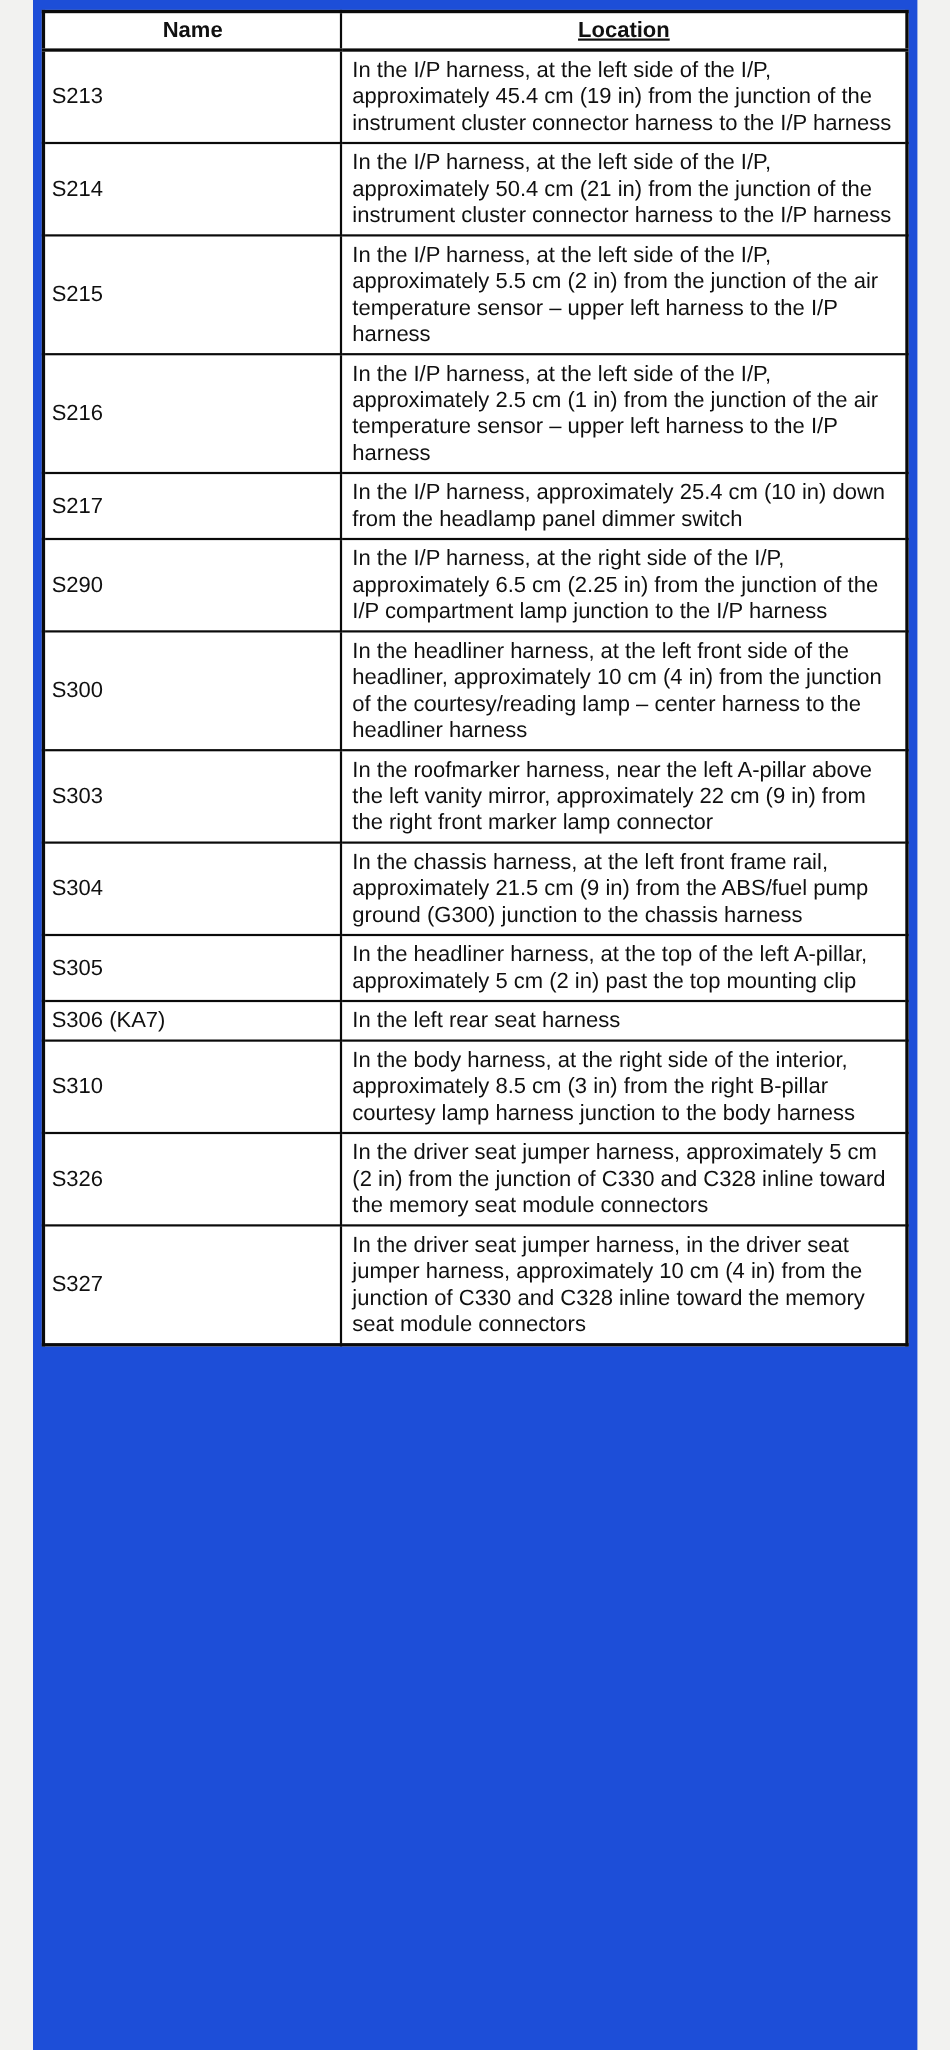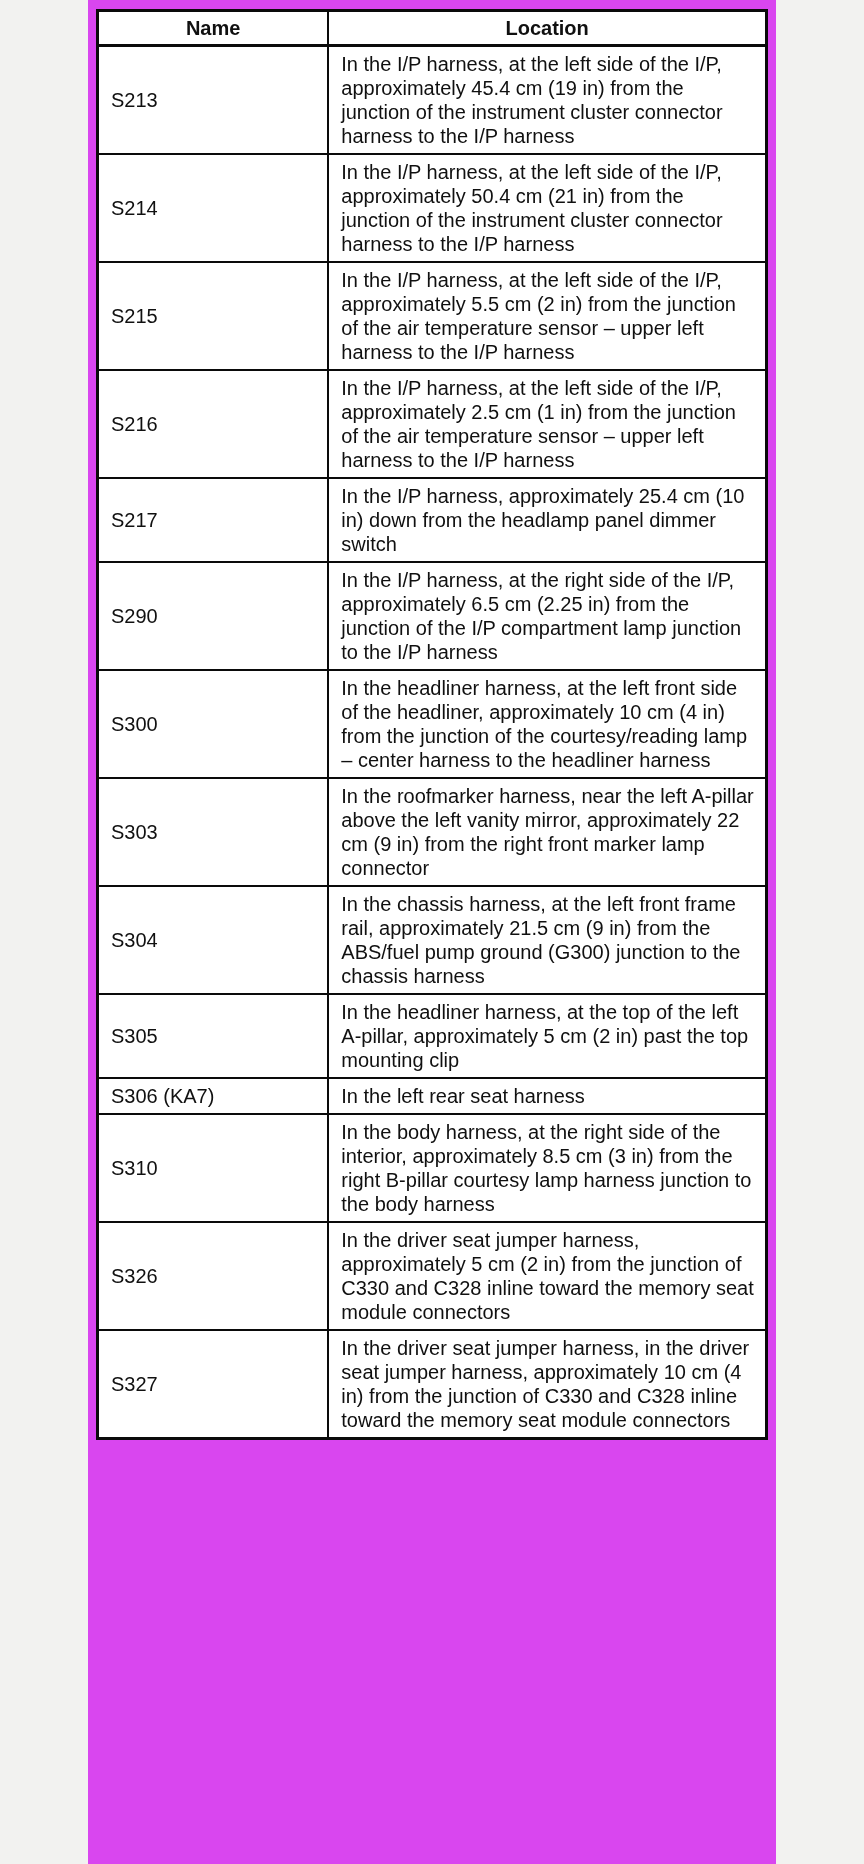--- a/index.html
+++ b/index.html
@@ -2,51 +2,50 @@
 <html><head>
 <meta charset="utf-8">
 <style>
   html, body {
     margin: 0;
     padding: 0;
     background: #f2f2f0;
     font-family: "Liberation Sans", sans-serif;
   }
   .page {
-    width: 688px;
+    width: 804px;
     min-height: 1864px;
     margin: 0 auto;
-    background: #d946ef;
+    background: #1d4ed8;
     box-sizing: border-box;
     padding: 9px 8px;
     color: #101010;
   }
   table.splice-table {
     width: 100%;
     border-collapse: collapse;
     border: 3px solid #0a0a0a;
     background: #ffffff;
   }
   table.splice-table th,
   table.splice-table td {
     border: 2px solid #0a0a0a;
     font-size: 20px;
     line-height: 24px;
     vertical-align: middle;
     box-sizing: border-box;
-    padding-left: 12px;
   }
   table.splice-table th {
     font-weight: bold;
     text-align: center;
     padding: 4px 6px;
     border-bottom-width: 3px;
   }
   .col-name  { width: 34.5%; }
-  .col-loc   { width: 65.5%; }
+  .col-loc   { width: 65.5%; text-decoration: underline; }
   td.cell-name {
     text-align: left;
     padding: 5px 6px;
   }
   td.cell-loc {
     text-align: left;
     padding: 5px 10px 5px 9px;
   }
 </style>
 </head>

